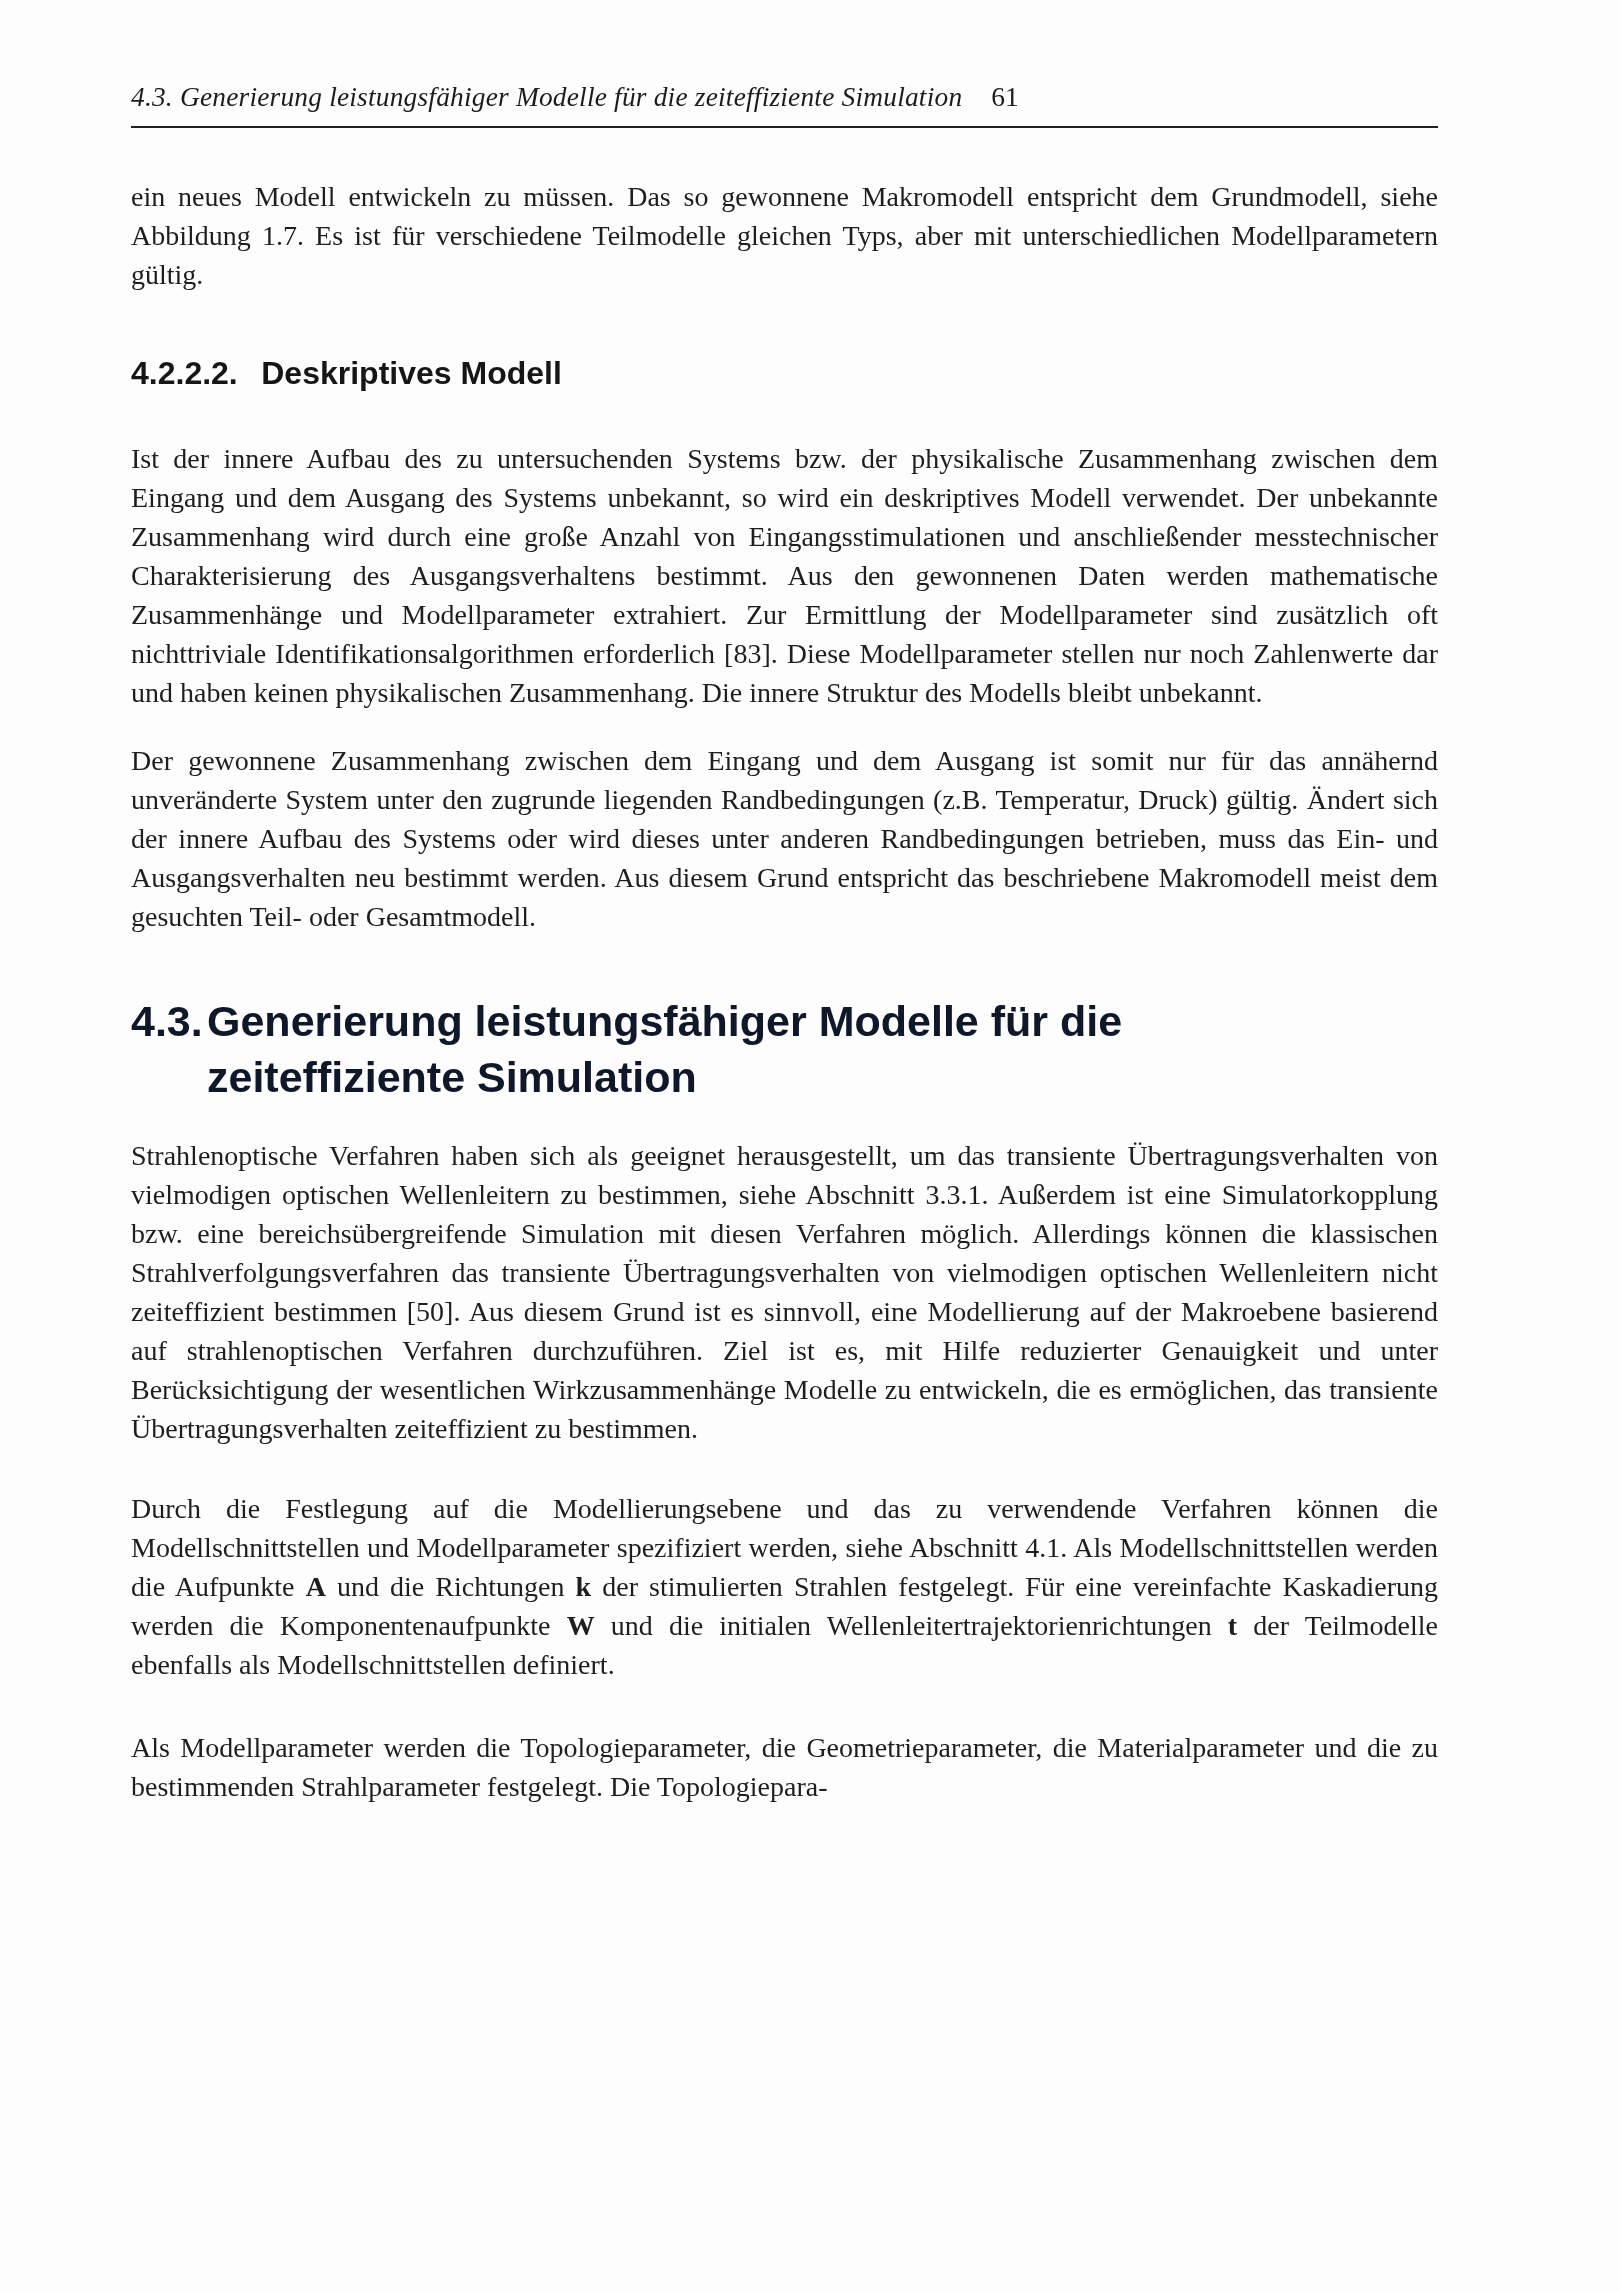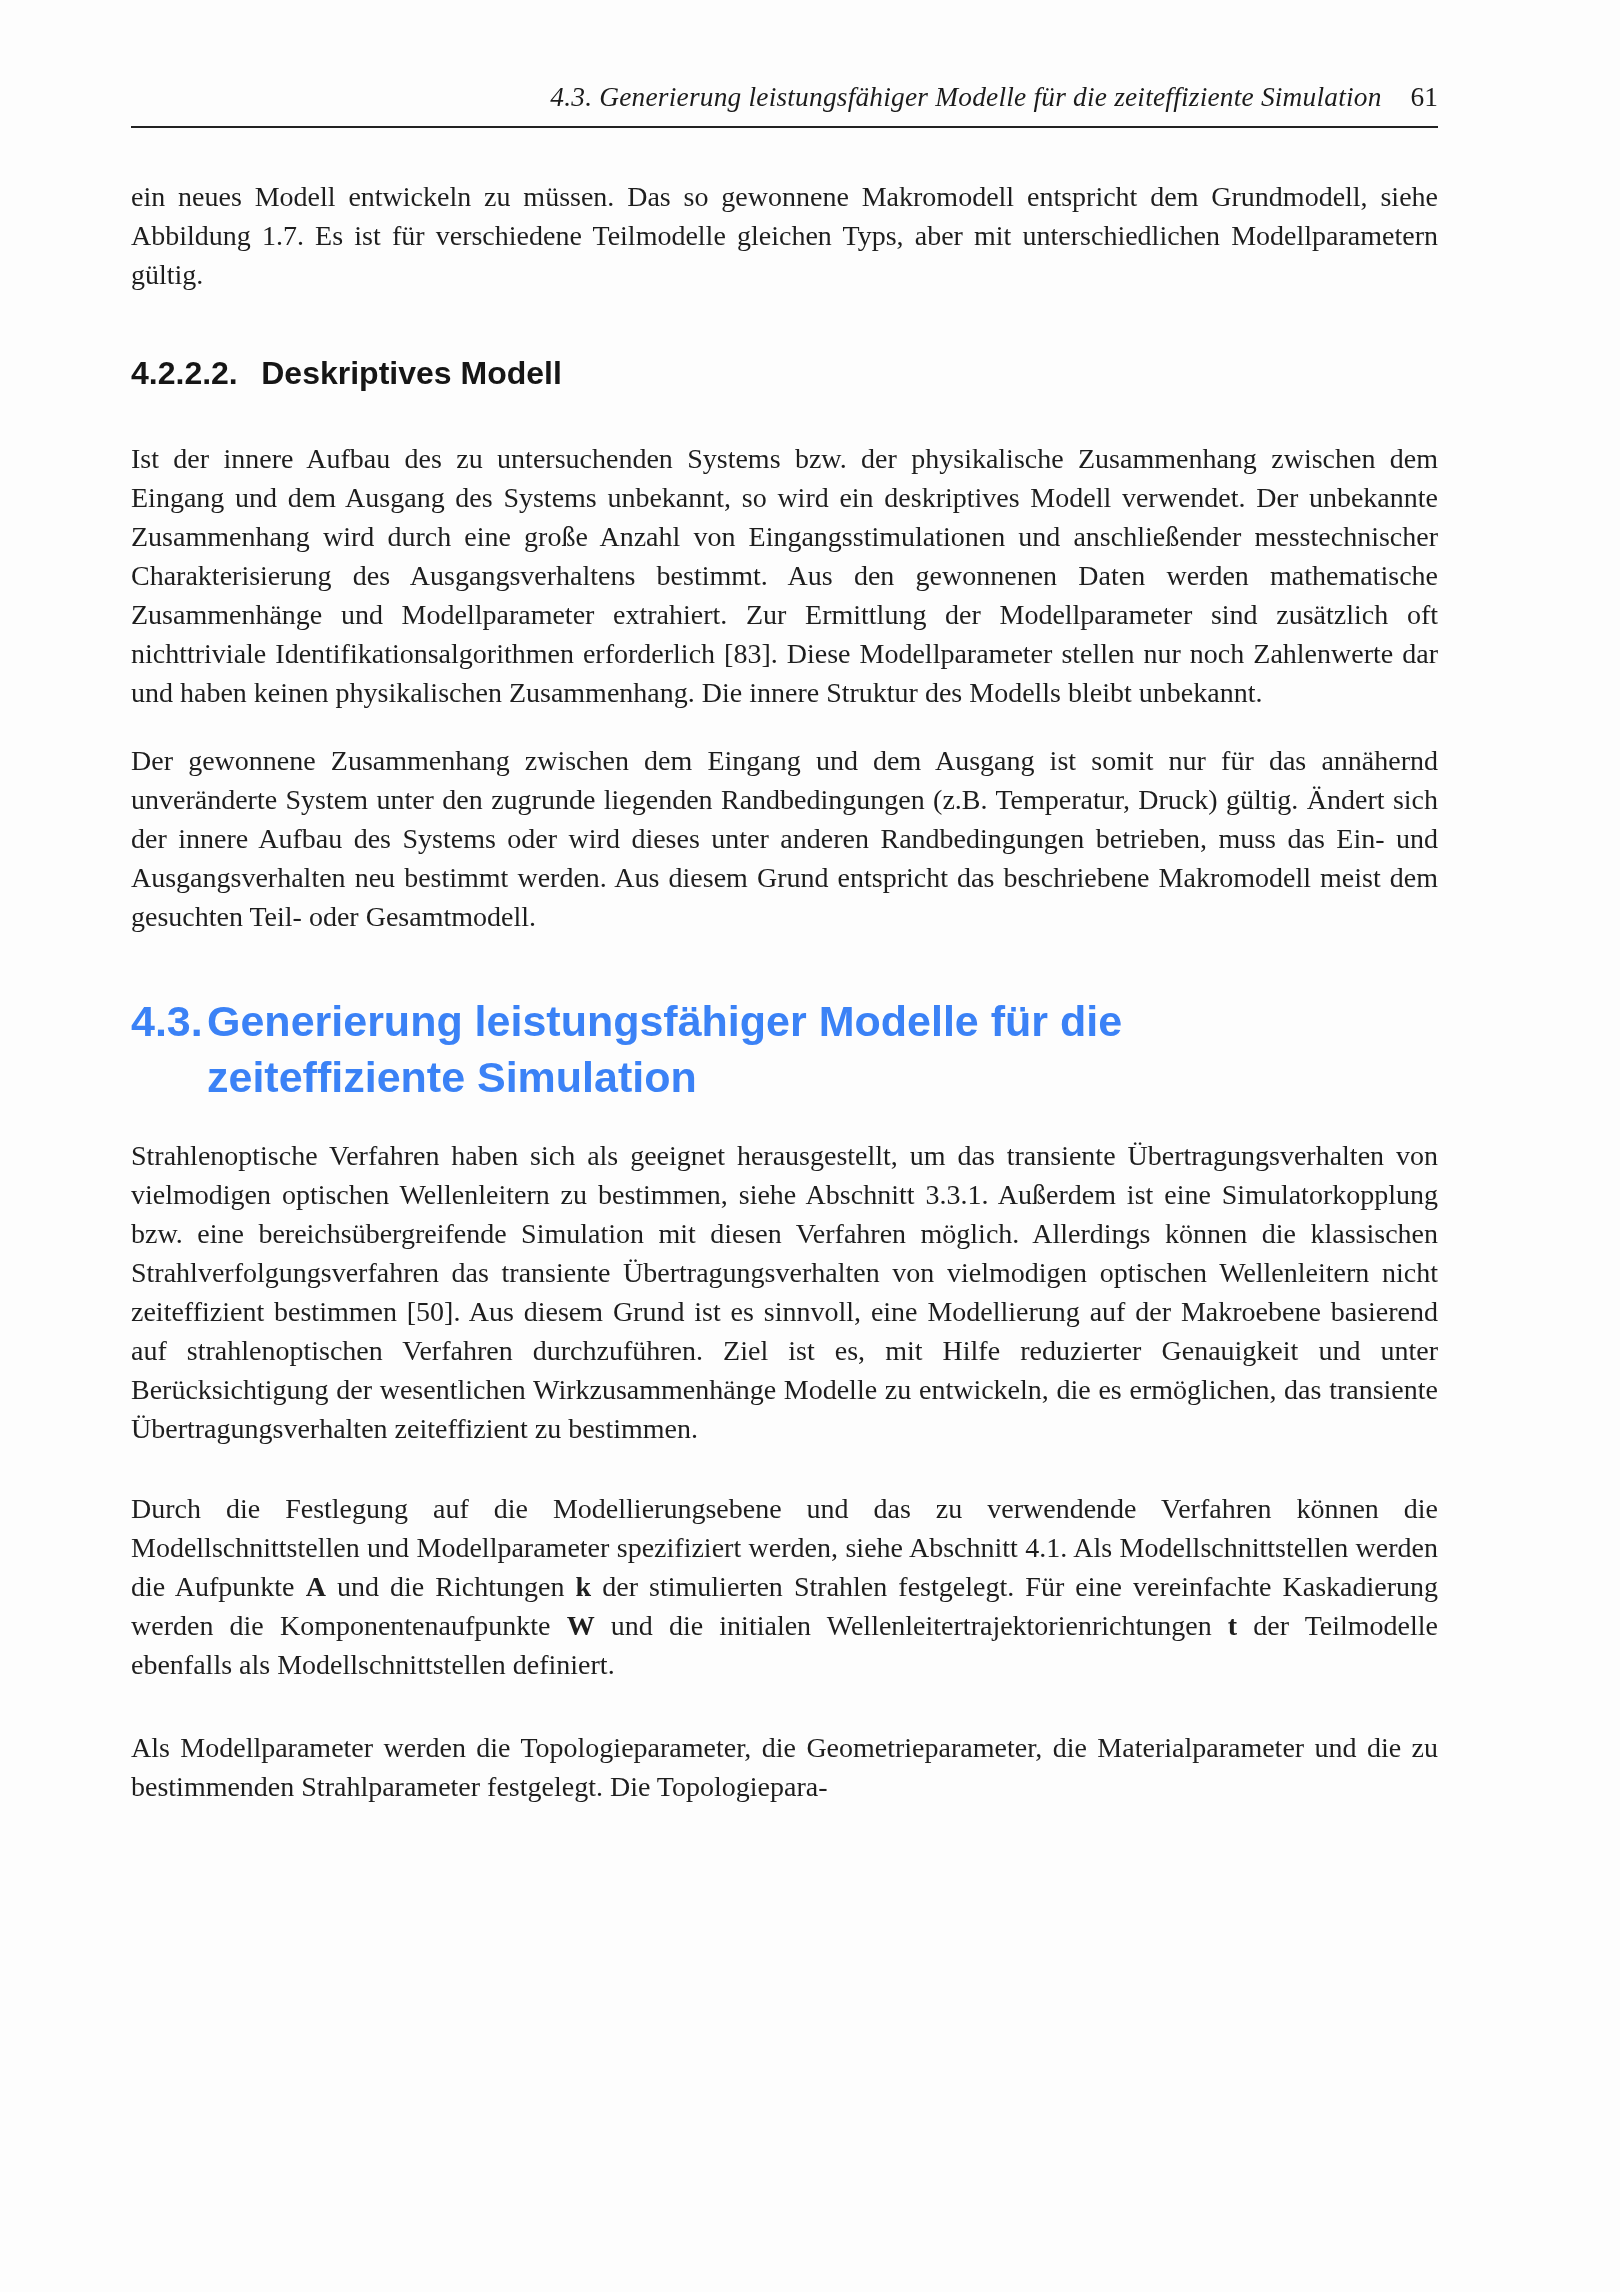--- a/index.html
+++ b/index.html
@@ -12,21 +12,21 @@
     font-family: "Liberation Serif", "DejaVu Serif", serif;
   }
   .page {
     width: 100%;
     height: 100%;
     padding: 82px 182px 0 131px;
   }
   
   .running-head {
     display: flex;
-    justify-content: flex-end;
+    justify-content: flex-start;
     align-items: baseline;
     font-size: 27.4px;
     line-height: 31px;
   }
   .rh-title { font-style: italic; letter-spacing: 0.2px; }
   .rh-page { font-style: normal; padding-left: 29px; }
   .head-rule {
     border: none;
     border-top: 2px solid #222;
     margin-top: 12.7px;
@@ -56,21 +56,21 @@
     color: #161616;
   }
   .h-sub .h-num { margin-right: 23.5px; }
   .h-sec {
     margin-top: 57px;
     display: flex;
     font-family: "Liberation Sans", "DejaVu Sans", sans-serif;
     font-weight: bold;
     font-size: 43px;
     line-height: 56px;
-    color: #3b82f6;
+    color: #0f172a;
   }
   .h-sec .h-num { flex: none; width: 76px; }
 </style>
 </head>
 <body>
 
 <div class="page">
 
   <header>
     <div class="running-head">

